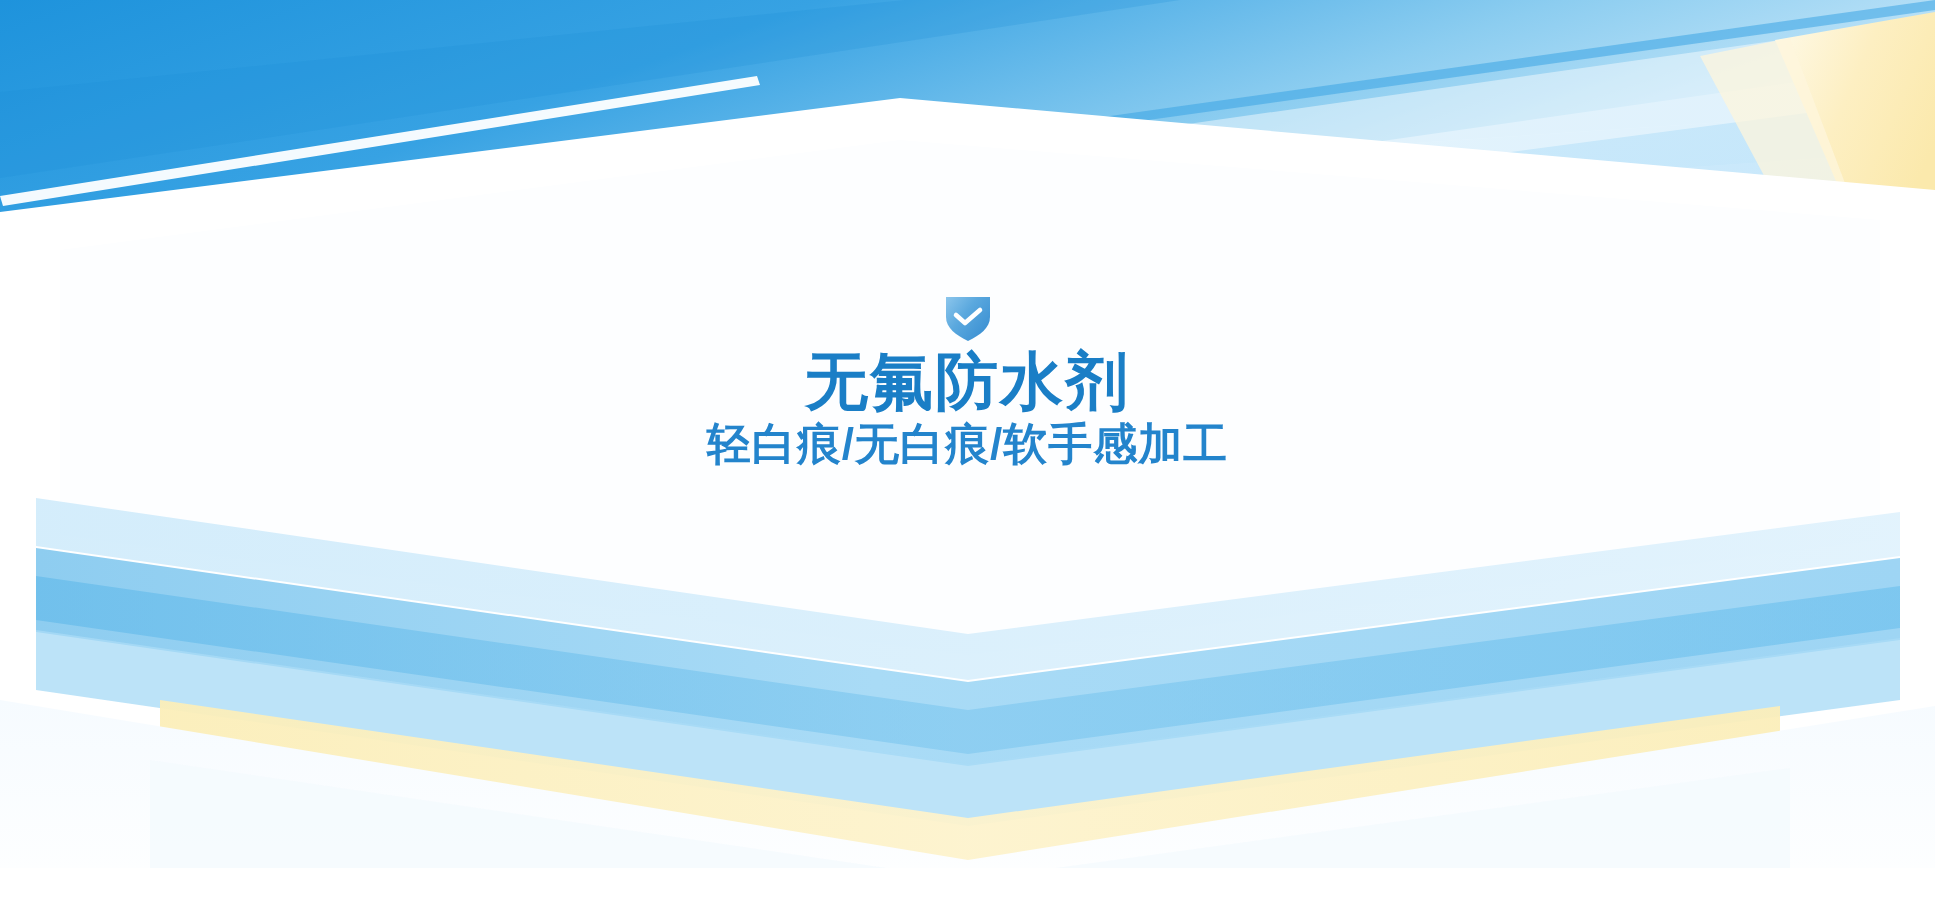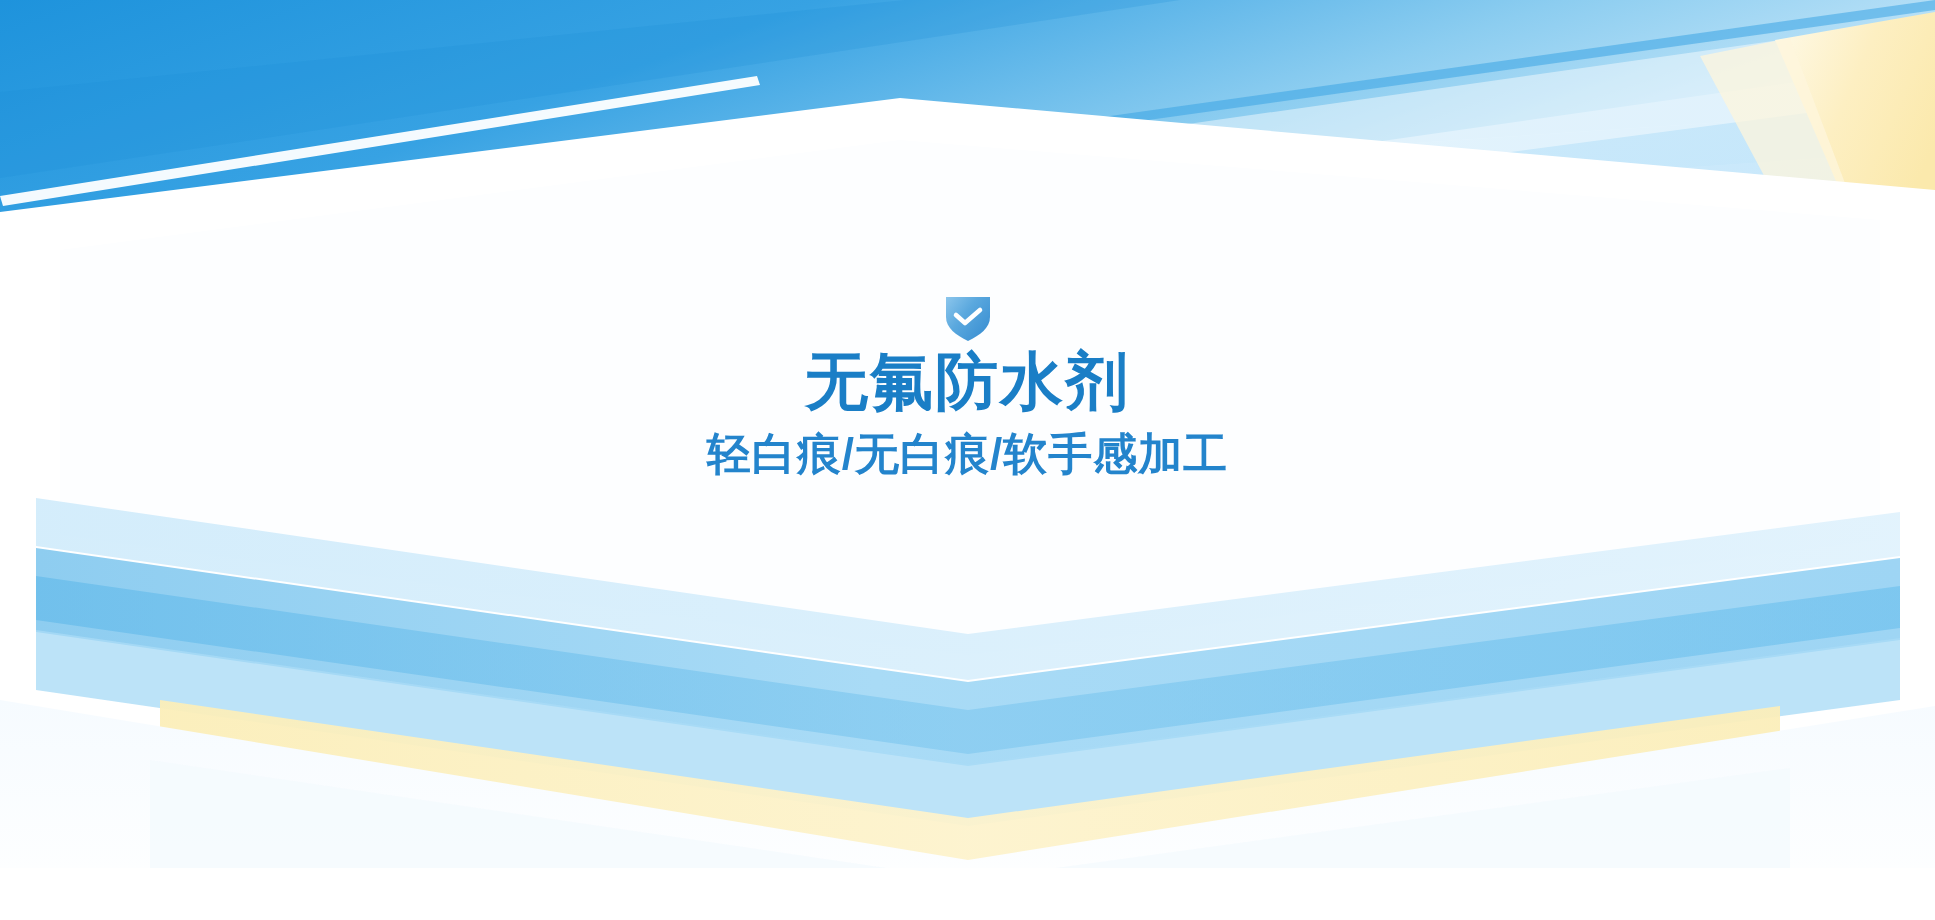--- a/index.html
+++ b/index.html
@@ -42,21 +42,21 @@
     margin:0;
     font-size:63px;
     line-height:1.12;
     font-weight:bold;
     letter-spacing:2px;
     color:#1a7ec6;
     text-align:center;
     white-space:nowrap;
   }
   .subtitle{
-    margin:12px 0 0 0;
+    margin:2px 0 0 0;
     font-size:44px;
     line-height:1.15;
     font-weight:bold;
     letter-spacing:1px;
     color:#2384cc;
     text-align:center;
     white-space:nowrap;
   }
 </style>
 </head>

